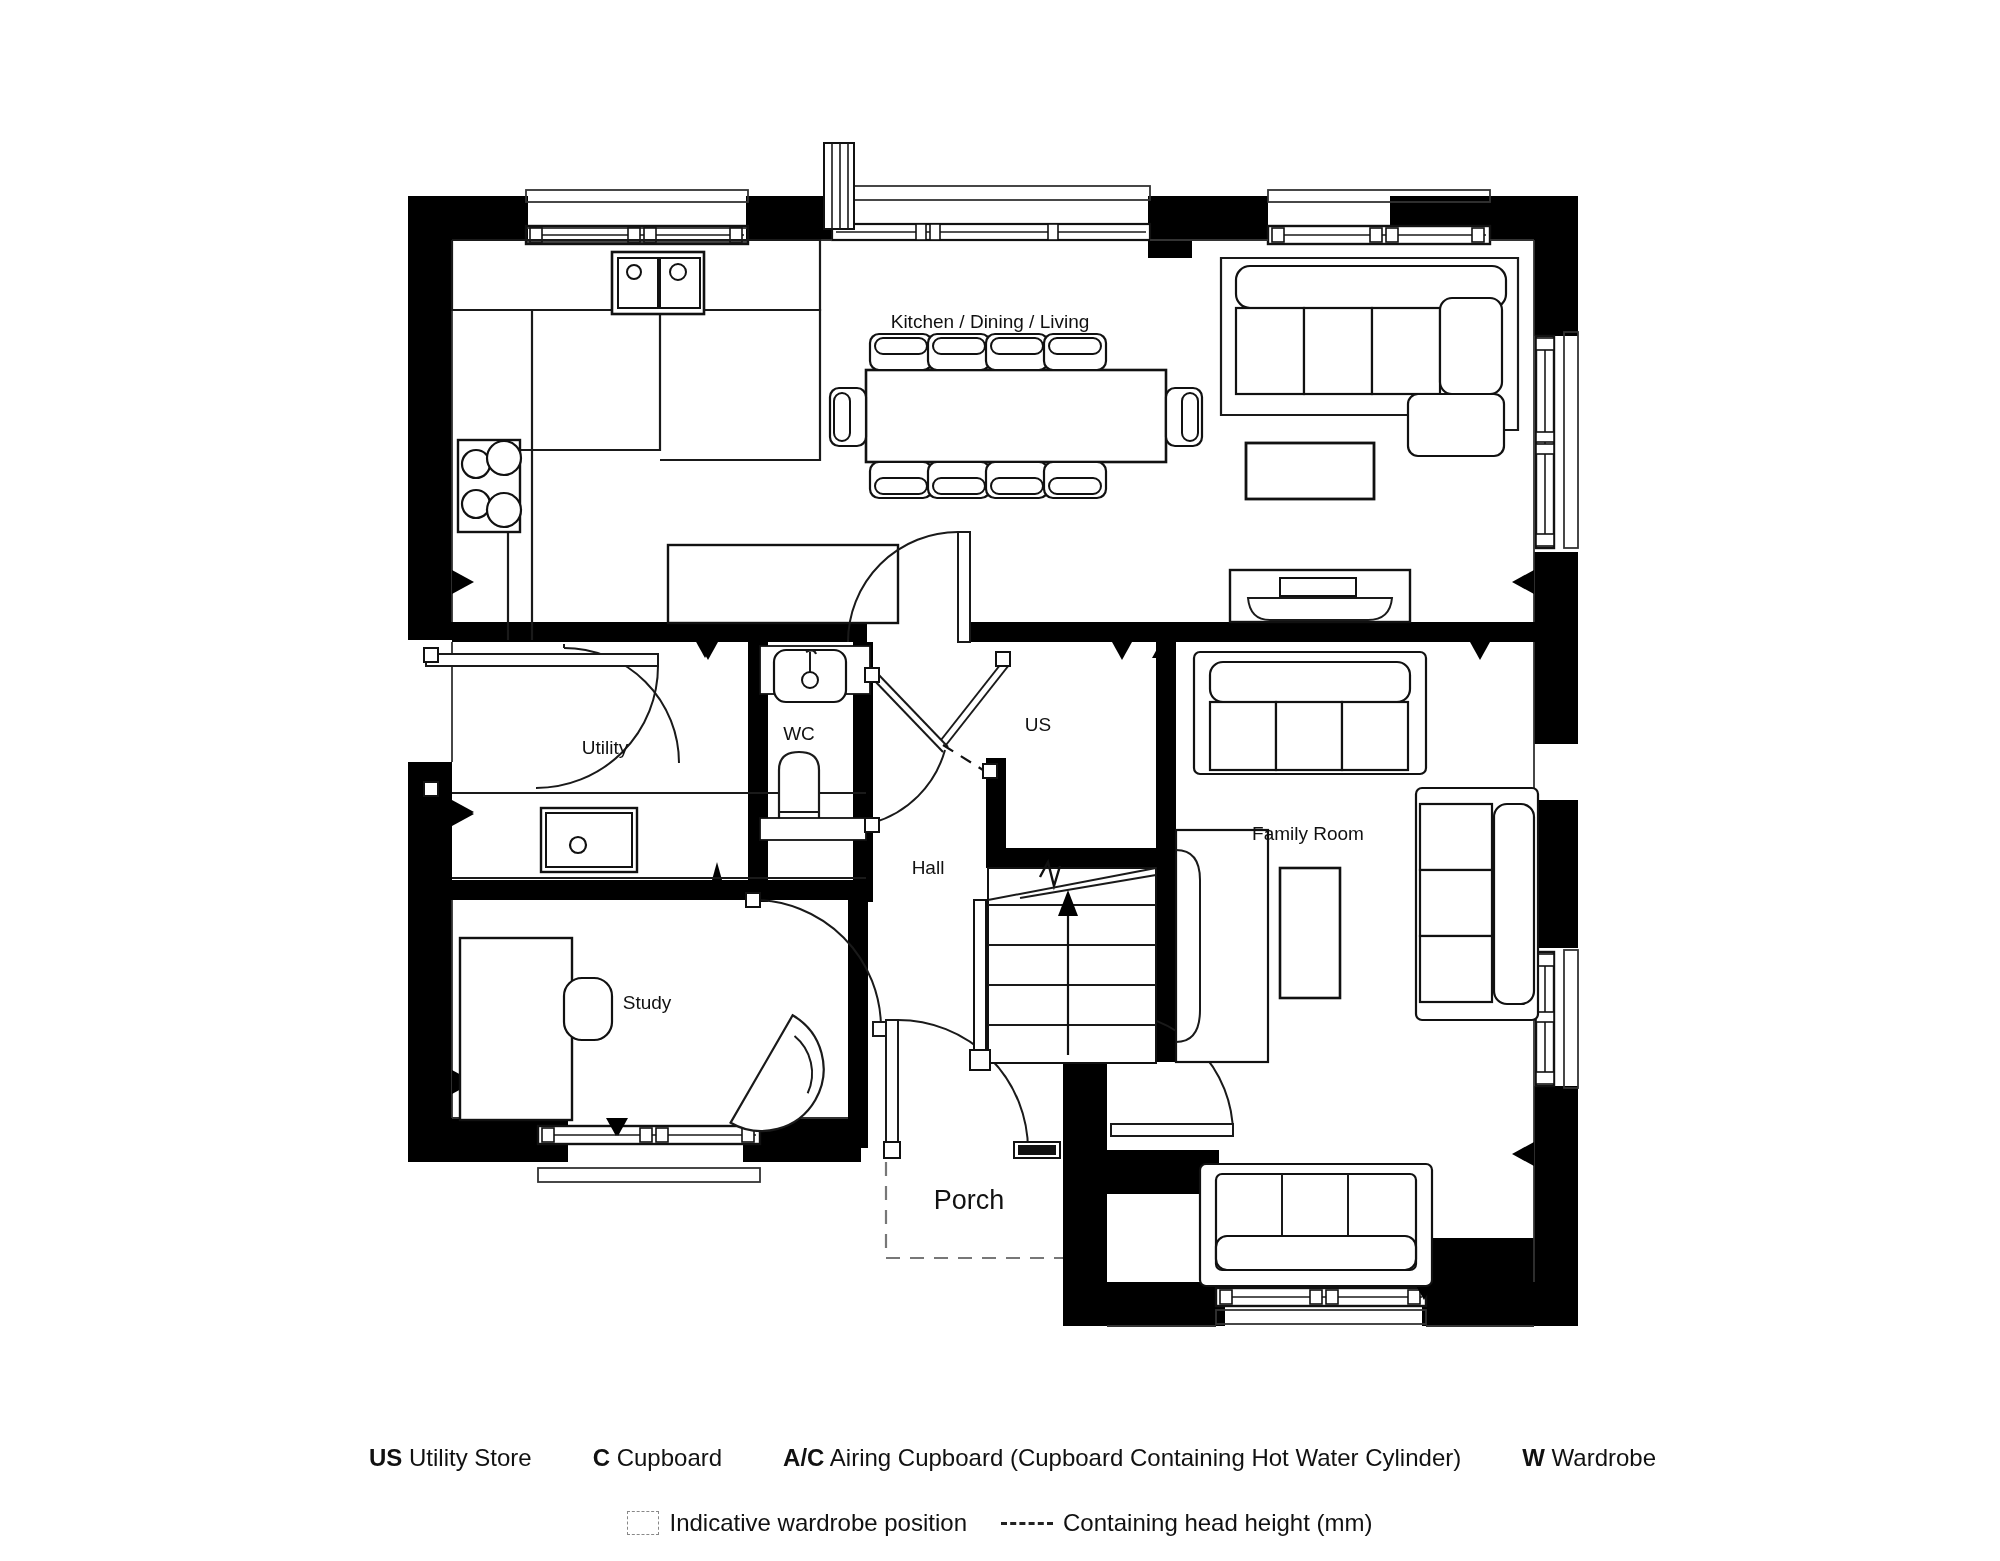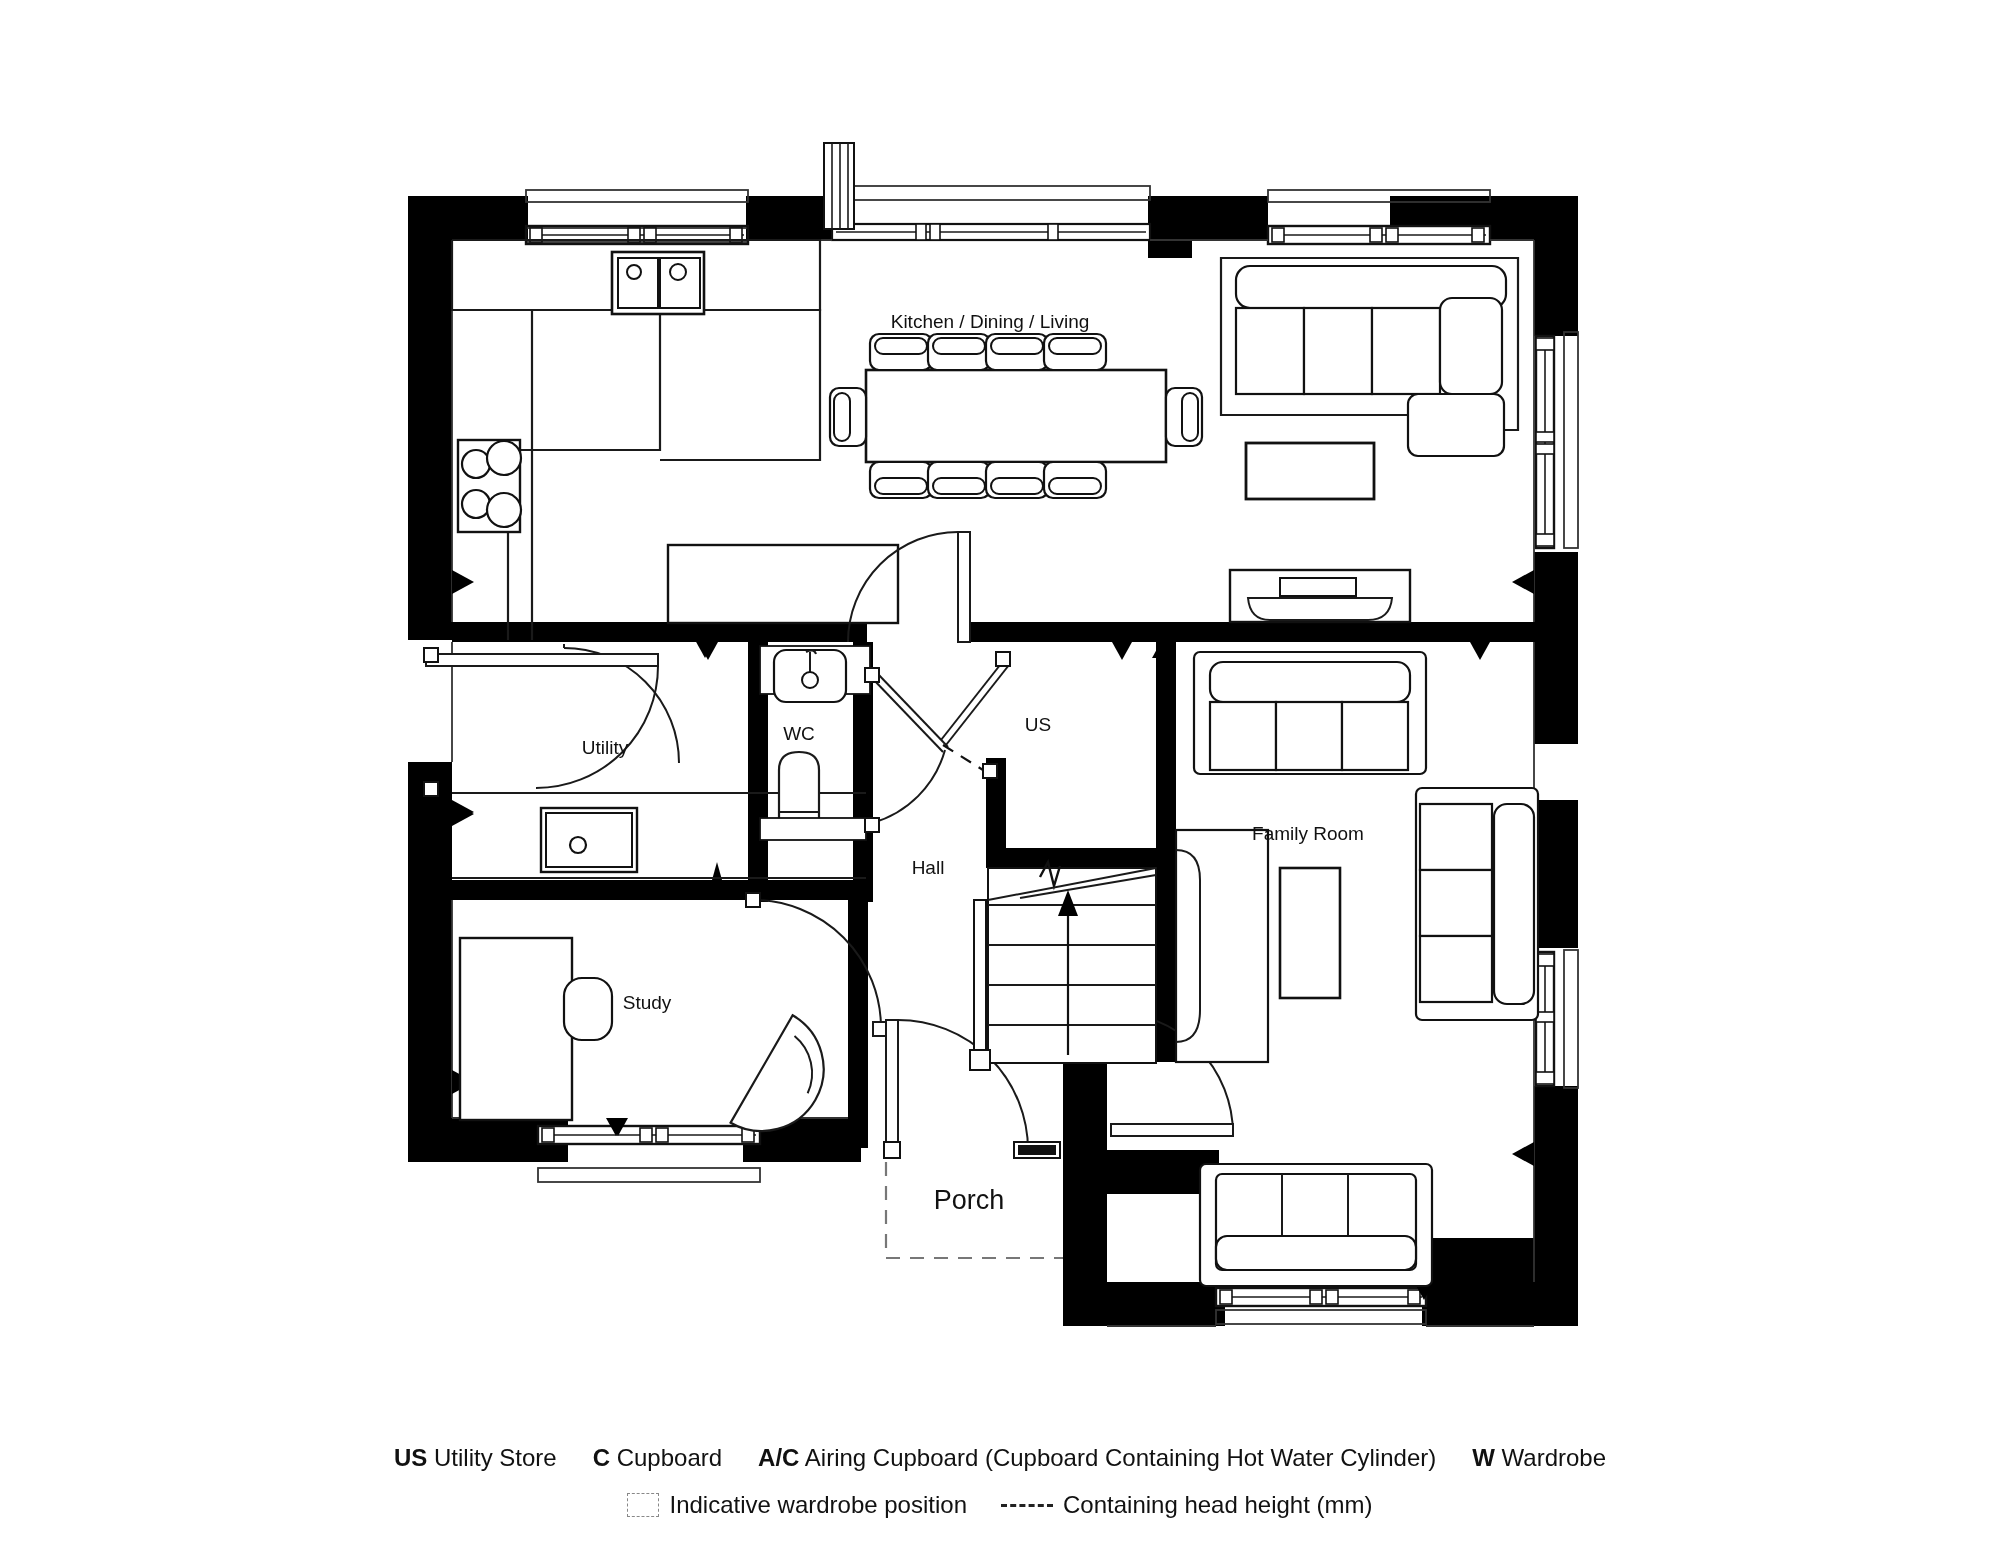--- a/index.html
+++ b/index.html
@@ -60,29 +60,29 @@
   .key-line1 {
     font-size: 24px;
     color: #111111;
     line-height: 1.5;
     white-space: nowrap;
   }
   .key-line2 {
     font-size: 24px;
     color: #111111;
     line-height: 1.5;
-    margin-top: 11px;
+    margin-top: 29px;
     white-space: nowrap;
     display: flex;
     align-items: center;
     justify-content: center;
     gap: 10px;
   }
   .key-abbr { font-weight: bold; }
-  .key-term { margin-right: 22px; }
+  .key-term { margin-right: 22px; margin-left: 25px; }
   .key-term:last-child { margin-right: 0; }
   .wardrobe-swatch {
     display: inline-block;
     width: 30px;
     height: 22px;
     border: 1.6px dashed #888888;
     vertical-align: -3px;
   }
   .dashline-swatch {
     display: inline-block;

